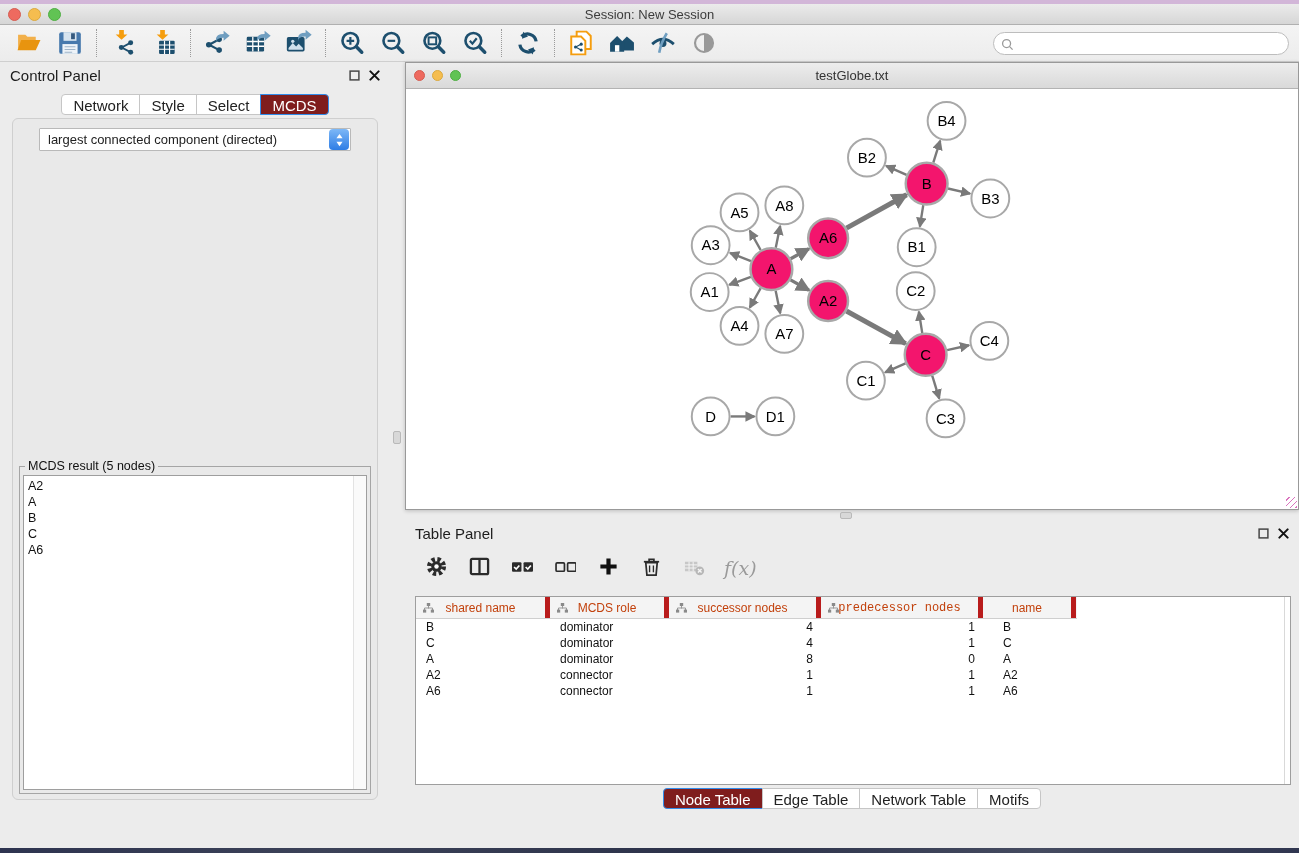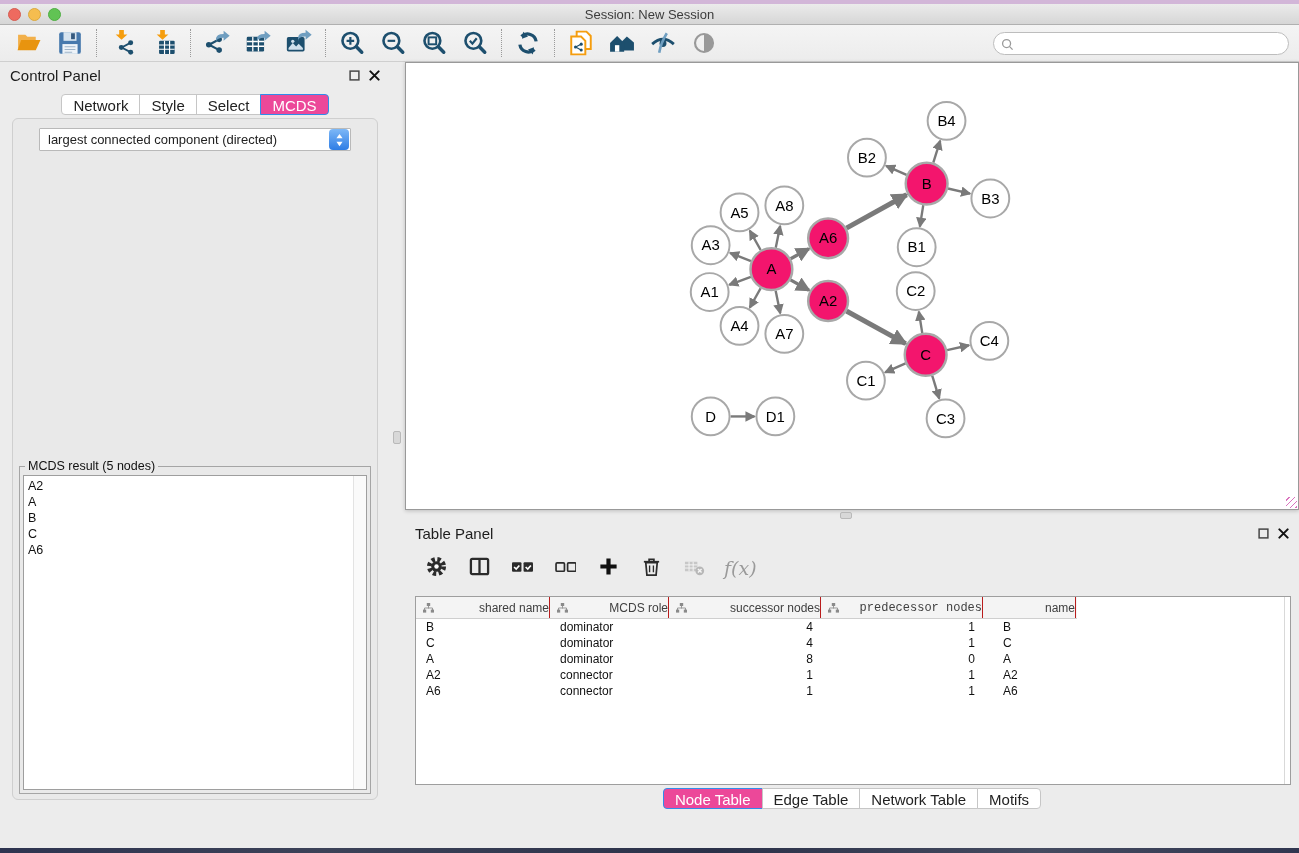--- a/index.html
+++ b/index.html
@@ -37,21 +37,21 @@
   
   .panel-head{height:26px;display:flex;align-items:center;padding:0 10px;font-size:15px;color:#1d1d1d}
   .panel-ctrls{margin-left:auto;display:flex;gap:9px;align-items:center}
   .pc-btn{background:none;border:none;display:flex;cursor:pointer}
   
   .tabs{display:flex;justify-content:center}
   .tab{height:21px;padding:2px 11px;font-size:15px;background:#fff;border:1px solid #c6c6c6;
        margin-left:-1px;cursor:pointer;color:#222;font-family:inherit}
   .tab:first-child{border-radius:4px 0 0 4px;margin-left:0}
   .tab:last-child{border-radius:0 4px 4px 0}
-  .tab.active{background:#ec4899;border-color:#318ceb;color:#fff}
+  .tab.active{background:#7f1d1d;border-color:#318ceb;color:#fff}
   
   .control-panel{position:absolute;left:0;top:62px;width:390px;height:753px}
   .cp-tabs{margin-top:6px}
   .cp-content{position:absolute;left:12px;right:12px;top:56px;bottom:15px;background:#e9e9e9;
               border:1px solid #cfcfcf;border-radius:6px}
   .opt-label{margin-top:20px;text-align:center;font-size:13px;color:#111}
   .select{margin:9px auto 0;width:312px;height:23px;display:flex;align-items:center;background:#fff;
           border:1px solid #b9b9b9;border-radius:1px;padding-left:8px;font-size:13px;cursor:pointer}
   .stepper{margin-left:auto;margin-right:1px;width:20px;height:21px;border-radius:4px;
            background:linear-gradient(#7db8f7,#2e7de5);display:flex;align-items:center;justify-content:center}
@@ -86,22 +86,22 @@
   .tbl-panel{position:absolute;left:405px;top:520px;width:894px;height:295px}
   .tbl-toolbar{display:flex;align-items:center;height:44px;padding-left:18px;gap:17px}
   .tbtn{width:26px;height:26px;display:flex;align-items:center;justify-content:center;background:none;
         border:none;cursor:pointer}
   .tbtn svg{width:21px;height:21px}
   .tbtn.disabled{opacity:.55}
   .fx{font-family:"DejaVu Serif",serif;font-style:italic;font-size:19px;color:#9a9a9a;cursor:default}
   .tbl-wrap{position:absolute;left:10px;top:76px;width:876px;height:189px;background:#fff;
             border:1px solid #9e9e9e;overflow:hidden;font-size:12px}
   .tbl-head{display:flex;height:22px;background:#f4f4f4;border-bottom:1px solid #cfcfcf;width:661px}
-  .th{position:relative;display:flex;align-items:center;justify-content:flex-end;
-      border-right:1px solid #b91c1c;color:#404040}
+  .th{position:relative;display:flex;align-items:center;justify-content:center;
+      border-right:5px solid #b91c1c;color:#c2410c}
   .th .mini{position:absolute;left:7px;top:6px;display:flex}
   .tr{display:flex;height:16px;align-items:center}
   .td{overflow:hidden;white-space:nowrap;color:#111}
   .tbl-scroll{position:absolute;right:5px;top:0;bottom:0;width:1px;background:#d9d9d9}
   .tbl-tabs{position:absolute;left:0;right:0;top:268px;display:flex;justify-content:center}
   
   .statusbar{position:absolute;left:0;top:815px;width:100%;height:33px;background:#ececec;
              border-top:1px solid #c6c6c6}
   .status-left-btn{position:absolute;left:8px;top:5px;width:27px;height:24px;
                    background:linear-gradient(#fbfbfb,#efefef);border:1px solid #bbb;border-radius:3px;
@@ -382,20 +382,28 @@
         </div>
       </fieldset>
     </div>
   </div>
 
   <div class="vdiv">
     <span class="grip"></span>
   </div>
 
   <div class="net-win">
+    <div class="net-title">
+      <div class="lights small">
+        <span class="light red"></span>
+        <span class="light yellow"></span>
+        <span class="light green"></span>
+      </div>
+      <span>testGlobe.txt</span>
+    </div>
     <div class="net-canvas">
       <svg id="graph-svg" viewBox="0 0 892 421">
         <defs>
           <marker id="arw" viewBox="0 0 10 10" refX="8.6" refY="5" markerWidth="4.4" markerHeight="4.4" orient="auto">
               <path d="M0 0L10 5 0 10Z" fill="#7a7a7a"></path>
             </marker>
           <marker id="arwT" viewBox="0 0 10 10" refX="8.6" refY="5" markerWidth="3.4" markerHeight="3.4" orient="auto">
               <path d="M0 0L10 5 0 10Z" fill="#7a7a7a"></path>
             </marker>
         </defs>

